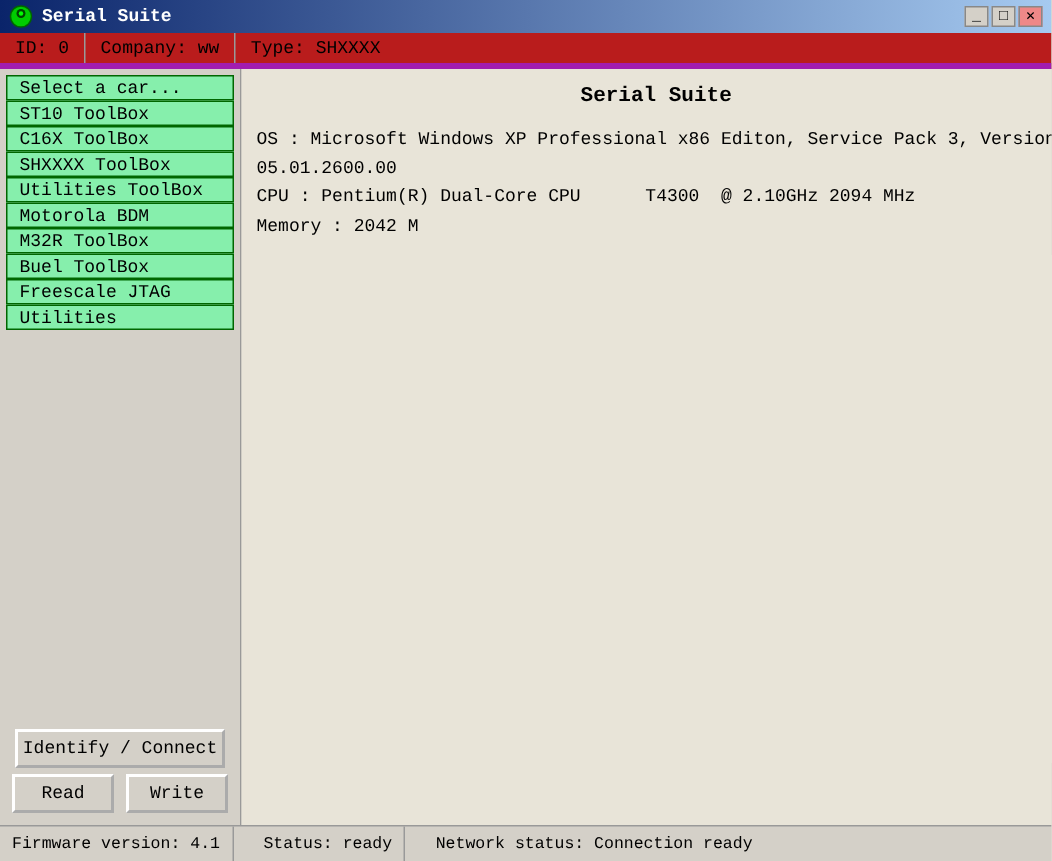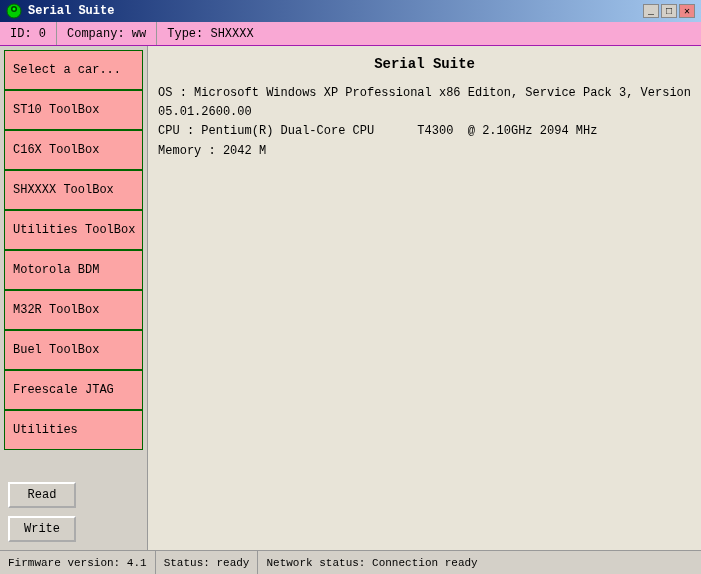--- a/index.html
+++ b/index.html
@@ -47,22 +47,22 @@
       font-size: 10px;
       display: flex;
       align-items: center;
       justify-content: center;
       cursor: pointer;
       color: #000;
     }
 
     
     #info-bar {
-      background: #f9a8d4;
-      border-bottom: 1px solid #a21caf;
+      background: #b91c1c;
+      border-bottom: 4px solid #a21caf;
       display: flex;
       height: 24px;
       align-items: flex-end;
     }
     .info-cell {
       padding: 0 10px;
       border-right: 1px solid #999;
       height: 100%;
       display: flex;
       align-items: center;
@@ -81,22 +81,22 @@
       width: 205px;
       background: #d4d0c8;
       border-right: 1px solid #999;
       padding: 4px;
       display: flex;
       flex-direction: column;
       gap: 2px;
     }
     .sidebar-btn {
       width: 100%;
-      height: 40px;
-      background: #fca5a5;
+      height: 17px;
+      background: #86efac;
       border: 1px solid #006600;
       color: #000;
       font-size: 12px;
       font-family: 'Courier New', monospace;
       text-align: right;
       padding-left: 8px;
       cursor: pointer;
       display: flex;
       align-items: center;
     }
@@ -116,21 +116,20 @@
       border: 2px outset #fff;
       font-size: 12px;
       font-family: 'Courier New', monospace;
       cursor: pointer;
       align-self: center;
     }
     #rw-row {
       display: flex;
       gap: 8px;
       justify-content: center;
-      flex-direction: column;
     }
     .rw-btn {
       width: 68px;
       height: 26px;
       background: #d4d0c8;
       border: 2px outset #fff;
       font-size: 12px;
       font-family: 'Courier New', monospace;
       cursor: pointer;
     }
@@ -157,20 +156,21 @@
       white-space: pre;
     }
 
     
     #status-bar {
       background: #d4d0c8;
       border-top: 1px solid #999;
       height: 24px;
       display: flex;
       align-items: center;
+      gap: 12px;
     }
     .status-cell {
       padding: 0 8px;
       border-right: 1px solid #999;
       height: 100%;
       display: flex;
       align-items: center;
       font-size: 11px;
       font-family: 'Courier New', monospace;
     }
@@ -216,20 +216,21 @@
         <button class="sidebar-btn">C16X ToolBox</button>
         <button class="sidebar-btn">SHXXXX ToolBox</button>
         <button class="sidebar-btn">Utilities ToolBox</button>
         <button class="sidebar-btn">Motorola BDM</button>
         <button class="sidebar-btn">M32R ToolBox</button>
         <button class="sidebar-btn">Buel ToolBox</button>
         <button class="sidebar-btn">Freescale JTAG</button>
         <button class="sidebar-btn">Utilities</button>
       </div>
     <div id="sidebar-actions">
+      <button id="identify-btn">Identify / Connect</button>
       <div id="rw-row">
         <button class="rw-btn">Read</button>
         <button class="rw-btn">Write</button>
       </div>
     </div>
   </div>
 
   <div id="content">
     <div id="content-title">Serial Suite</div>
     <div id="content-lines">

